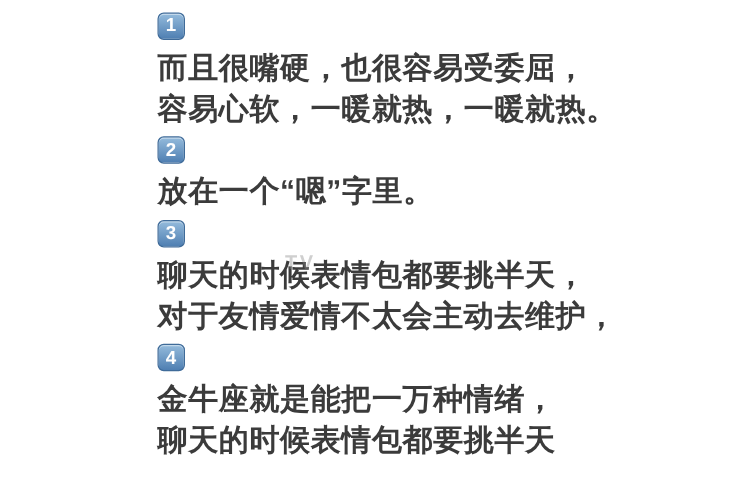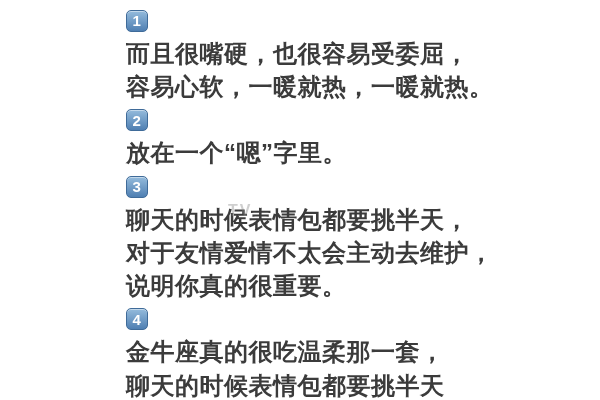--- a/index.html
+++ b/index.html
@@ -81,29 +81,26 @@
 
     <div class="line">
       <span class="badge">3</span>
     </div>
     <div class="line">
       <span>聊天的时候表情包都要挑半天，</span>
     </div>
     <div class="line">
       <span>对于友情爱情不太会主动去维护，</span>
     </div>
-    <div class="line">
-      <span>说明你真的很重要。</span>
-    </div>
 
     <div class="line">
       <span class="badge">4</span>
     </div>
     <div class="line">
-      <span>金牛座真的很吃温柔那一套，</span>
+      <span>金牛座就是能把一万种情绪，</span>
     </div>
     <div class="line">
       <span>聊天的时候表情包都要挑半天</span>
     </div>
 
   </div>
 
   <div class="watermark">TV</div>
 </div>
 

